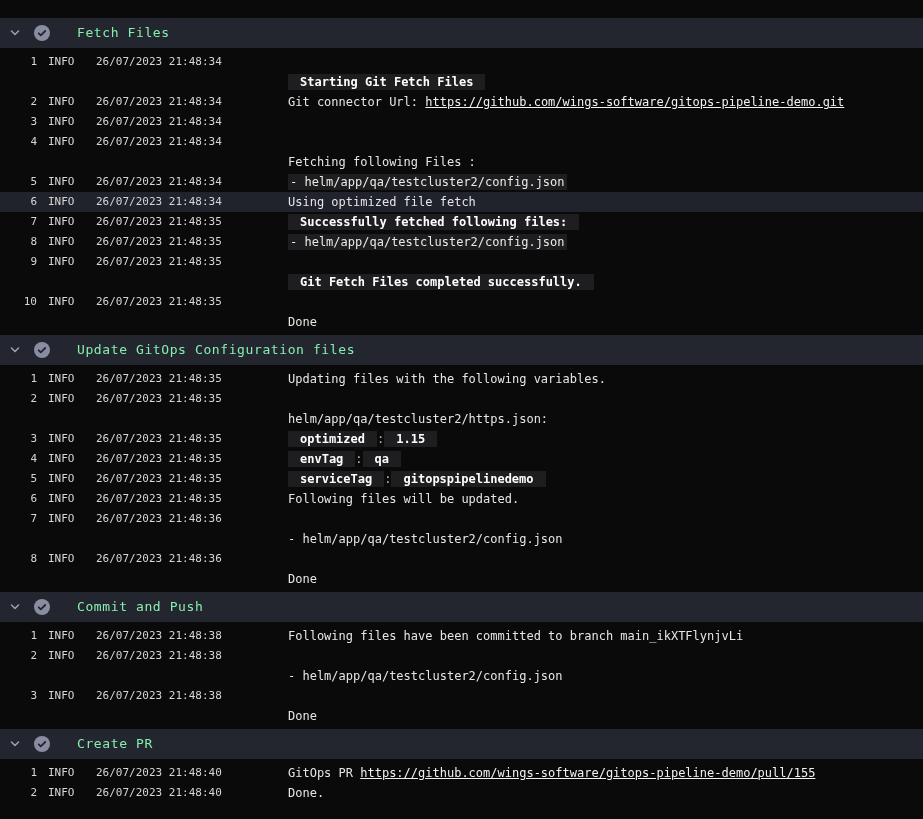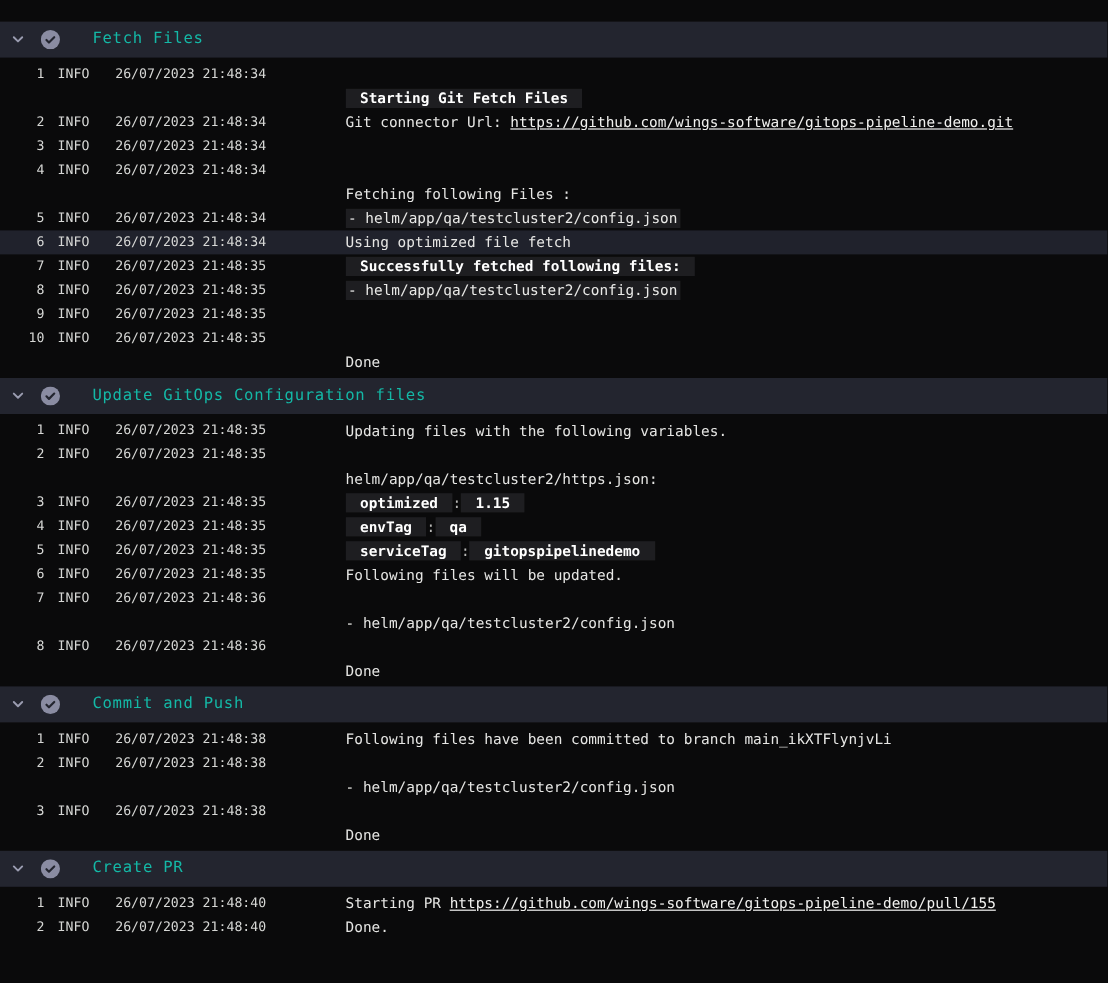--- a/index.html
+++ b/index.html
@@ -12,21 +12,21 @@
   .console{width:100%;}
   
   .sec-header{
     height:30px;display:flex;align-items:center;
     background:#23252f;cursor:pointer;
   }
   .chev{width:12px;height:12px;margin-left:9px;display:flex;align-items:center;justify-content:center;flex:0 0 auto;}
   .status{width:16px;height:16px;margin-left:13px;display:flex;align-items:center;justify-content:center;flex:0 0 auto;}
   .sec-title{
     margin-left:27px;font-size:13px;line-height:30px;
-    color:#14b8a6;letter-spacing:0.6px;white-space:pre;
+    color:#86efac;letter-spacing:0.6px;white-space:pre;
   }
   
   .sec-lines{padding:4px 0 3px 0;}
   .log-line{display:flex;align-items:flex-start;}
   .log-line.selected{background:#20222c;}
   .ln{flex:0 0 37px;text-align:right;font-size:11px;line-height:20px;color:#d6d7d5;white-space:pre;}
   .lvl{flex:0 0 48px;box-sizing:border-box;padding-left:11px;font-size:11px;line-height:20px;color:#d6d7d5;white-space:pre;}
   .ts{flex:0 0 203px;box-sizing:border-box;padding-left:11px;font-size:11px;line-height:20px;color:#d6d7d5;white-space:pre;}
   .msg{flex:1;min-width:0;}
   .msg-row{height:20px;line-height:20px;font-size:12px;color:#e6e6e4;white-space:pre;overflow:hidden;}
@@ -117,20 +117,24 @@
           <span class="lvl">INFO</span>
           <span class="ts">26/07/2023 21:48:35</span>
           <div class="msg">
             <div class="msg-row"><span class="s-hl">- helm/app/qa/testcluster2/config.json</span></div>
           </div>
         </div>
         <div class="log-line">
           <span class="ln">9</span>
           <span class="lvl">INFO</span>
           <span class="ts">26/07/2023 21:48:35</span>
+          <div class="msg">
+            <div class="msg-row"></div>
+            <div class="msg-row"><span class="s-boldhl">Git Fetch Files completed successfully.</span></div>
+          </div>
         </div>
         <div class="log-line">
           <span class="ln">10</span>
           <span class="lvl">INFO</span>
           <span class="ts">26/07/2023 21:48:35</span>
           <div class="msg">
             <div class="msg-row"></div>
             <div class="msg-row"><span class="s-plain">Done</span></div>
           </div>
         </div>
@@ -279,21 +283,21 @@
           </svg>
         </span>
         <span class="sec-title">Create PR</span>
       </div>
       <div class="sec-lines">
         <div class="log-line">
           <span class="ln">1</span>
           <span class="lvl">INFO</span>
           <span class="ts">26/07/2023 21:48:40</span>
           <div class="msg">
-            <div class="msg-row"><span class="s-plain">Starting PR </span><span class="s-link">https://github.com/wings-software/gitops-pipeline-demo/pull/155</span></div>
+            <div class="msg-row"><span class="s-plain">GitOps PR </span><span class="s-link">https://github.com/wings-software/gitops-pipeline-demo/pull/155</span></div>
           </div>
         </div>
         <div class="log-line">
           <span class="ln">2</span>
           <span class="lvl">INFO</span>
           <span class="ts">26/07/2023 21:48:40</span>
           <div class="msg">
             <div class="msg-row"><span class="s-plain">Done.</span></div>
           </div>
         </div>

